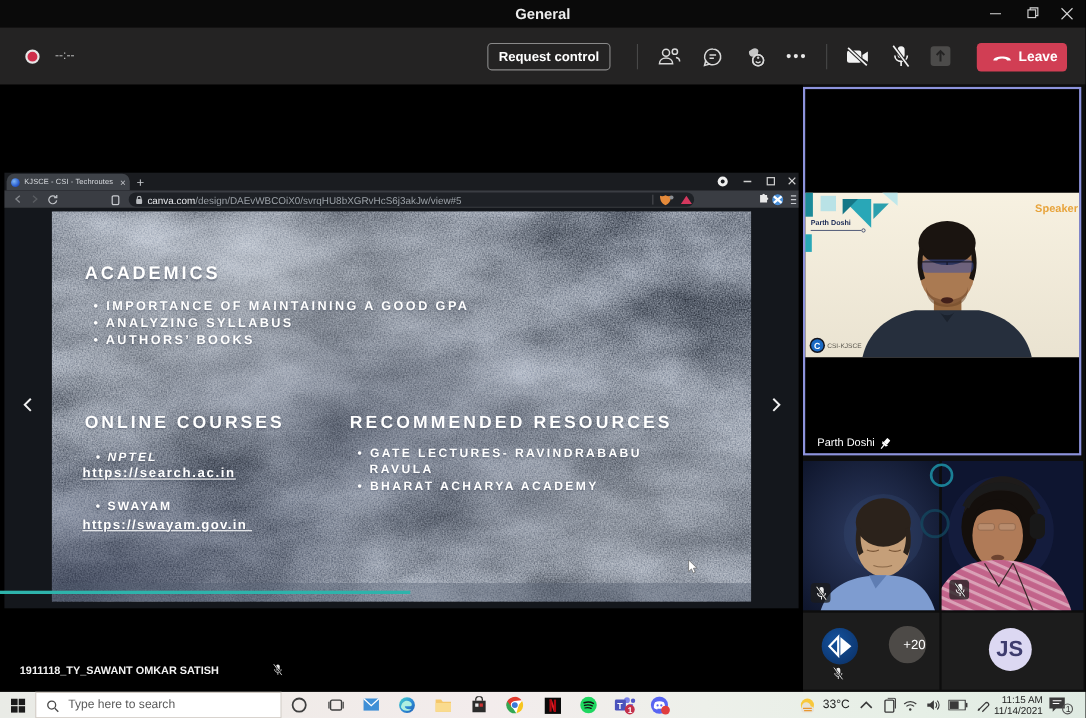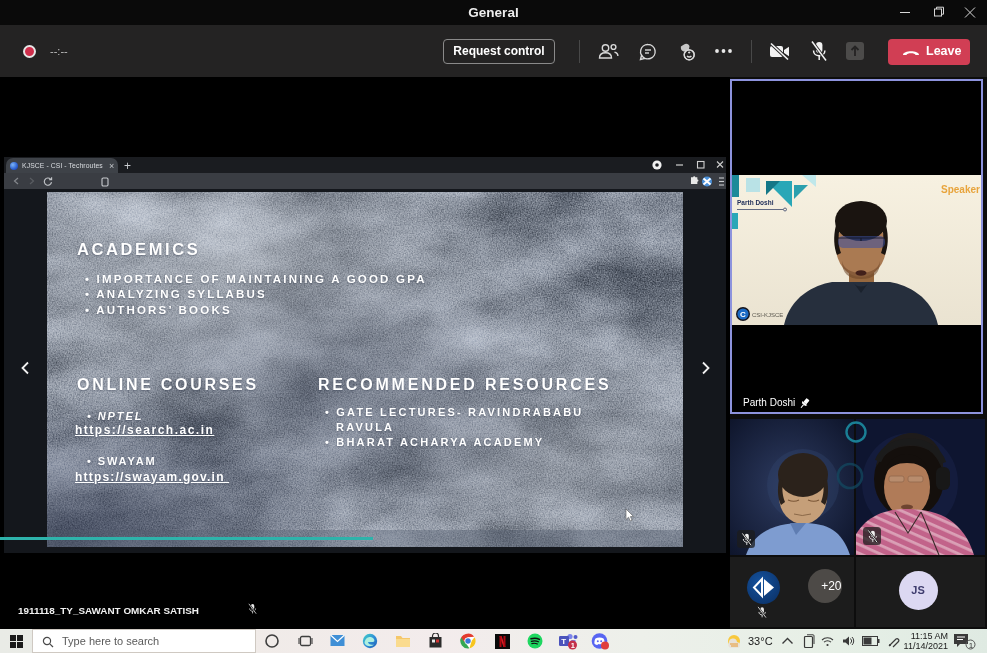--- a/index.html
+++ b/index.html
@@ -124,20 +124,33 @@
   <div class="abs" style="left:4px;top:96px;width:722px;height:16px;background:#3a3d43;">
     <svg class="abs" style="left:6px;top:3px;" width="44" height="10" viewBox="0 0 44 10">
       <path d="M8 2 L4.5 5 L8 8" stroke="#85888d" stroke-width="1.2" fill="none"></path>
       <path d="M20 2 L23.5 5 L20 8" stroke="#5a5d62" stroke-width="1.2" fill="none"></path>
       <path d="M40.6 3.2 a3.6 3.6 0 1 0 0.9 3 M41.6 1.2 v2.4 h-2.4" stroke="#c0c3c7" stroke-width="1.15" fill="none"></path>
     </svg>
     <svg class="abs" style="left:96px;top:3.5px;" width="10" height="10" viewBox="0 0 10 10">
       <rect x="2" y="1" width="6" height="8" rx="1.2" fill="none" stroke="#c9ccd0" stroke-width="1.1"></rect>
     </svg>
 
+    <div class="abs" style="left:113px;top:2px;width:514px;height:12.5px;background:#1e2126;border-radius:6.5px;">
+      <svg class="abs" style="left:6px;top:3px;" width="7" height="8" viewBox="0 0 7 8">
+        <rect x="0.8" y="3" width="5.4" height="4.4" rx="0.8" fill="#b8bbbf"></rect>
+        <path d="M1.8 3 v-0.8 a1.7 1.7 0 0 1 3.4 0 v0.8" stroke="#b8bbbf" stroke-width="1" fill="none"></path>
+      </svg>
+      <div class="abs" style="left:17px;top:2px;font-size:9px;color:#e8eaed;white-space:nowrap;">canva.com<span style="color:#9aa0a6;">/design/DAEvWBCOiX0/svrqHU8bXGRvHcS6j3akJw/view#5</span></div>
+      <div class="abs" style="left:476px;top:2px;width:1px;height:9px;background:#4a4d52;"></div>
+      <svg class="abs" style="left:483px;top:1.5px;" width="30" height="10" viewBox="0 0 30 10">
+        <path d="M5 0.5 c1.8 1 3.6 1 5 .5 c0 4.5-1.5 7-5 8.5 c-3.5-1.5-5-4-5-8.5 c1.4.5 3.2.5 5-.5z" fill="#e58a3a"></path>
+        <circle cx="10.5" cy="2.5" r="1.8" fill="#8a8d92"></circle>
+        <path d="M24 1 L29 8.5 L19 8.5 z" fill="#d4385e"></path>
+      </svg>
+    </div>
 
     <svg class="abs" style="left:684px;top:2.5px;" width="36" height="11" viewBox="0 0 36 11">
       <path d="M3.5 1.5 h2.5 a1.3 1.3 0 1 1 2.6 0 h2.4 v2.6 a1.3 1.3 0 1 1 0 2.6 v2.8 h-7.5 z" fill="#e8e8e8" transform="translate(0,0) scale(0.85)"></path>
       <circle cx="19" cy="5.5" r="5" fill="#4a90d9"></circle>
       <path d="M15.5 2.5 l7 6 M22.5 2.5 l-7 6" stroke="#fff" stroke-width="2"></path>
       <g stroke="#c9ccd0" stroke-width="1.1">
             <line x1="31" y1="2" x2="36" y2="2"></line>
             <line x1="31" y1="5.5" x2="36" y2="5.5"></line>
             <line x1="31" y1="9" x2="36" y2="9"></line>
           </g>
@@ -340,21 +353,21 @@
     </svg>
   </div>
   <svg class="abs" style="left:26px;top:529px;" width="12" height="13" viewBox="0 0 20 23">
     <rect x="7" y="2" width="6.4" height="11" rx="3.2" fill="#e8e8e8"></rect>
     <path d="M4.5 10.5 c0 7 11.4 7 11.4 0" stroke="#e8e8e8" stroke-width="1.5" fill="none"></path>
     <line x1="10.2" y1="16" x2="10.2" y2="20" stroke="#e8e8e8" stroke-width="1.5"></line>
     <line x1="3" y1="1.5" x2="17" y2="20.5" stroke="#1c1c1c" stroke-width="3.2"></line>
     <line x1="3" y1="1.5" x2="17" y2="20.5" stroke="#e8e8e8" stroke-width="1.5"></line>
   </svg>
   <div class="abs" style="left:77.5px;top:492px;width:34px;height:34px;border-radius:50%;background:#4d4a47;color:#fff;font-size:12px;text-align:right;line-height:34px;">+20</div>
-  <div class="abs" style="left:168.5px;top:493.5px;width:39px;height:39px;border-radius:50%;background:#dcd8f2;color:#3e3c6e;font-size:11px;font-weight:700;text-align:center;line-height:39px;">JS</div>
+  <div class="abs" style="left:168.5px;top:493.5px;width:39px;height:39px;border-radius:50%;background:#dcd8f2;color:#3e3c6e;font-size:20px;font-weight:700;text-align:center;line-height:39px;">JS</div>
 </div>
 
 <div class="abs" id="taskbar" style="left:0;top:629px;width:987px;height:24px;background:linear-gradient(90deg,#e9ebe6 0%,#f0ebe8 25%,#f3ecec 45%,#edf0ea 65%,#e6efe6 85%,#dfeae2 100%);">
   <svg class="abs" style="left:10px;top:5.5px;" width="13" height="13" viewBox="0 0 13 13">
     <g fill="#1b1b1b">
           <rect x="0" y="0" width="6" height="6"></rect>
           <rect x="7" y="0" width="6" height="6"></rect>
           <rect x="0" y="7" width="6" height="6"></rect>
           <rect x="7" y="7" width="6" height="6"></rect>
         </g>

